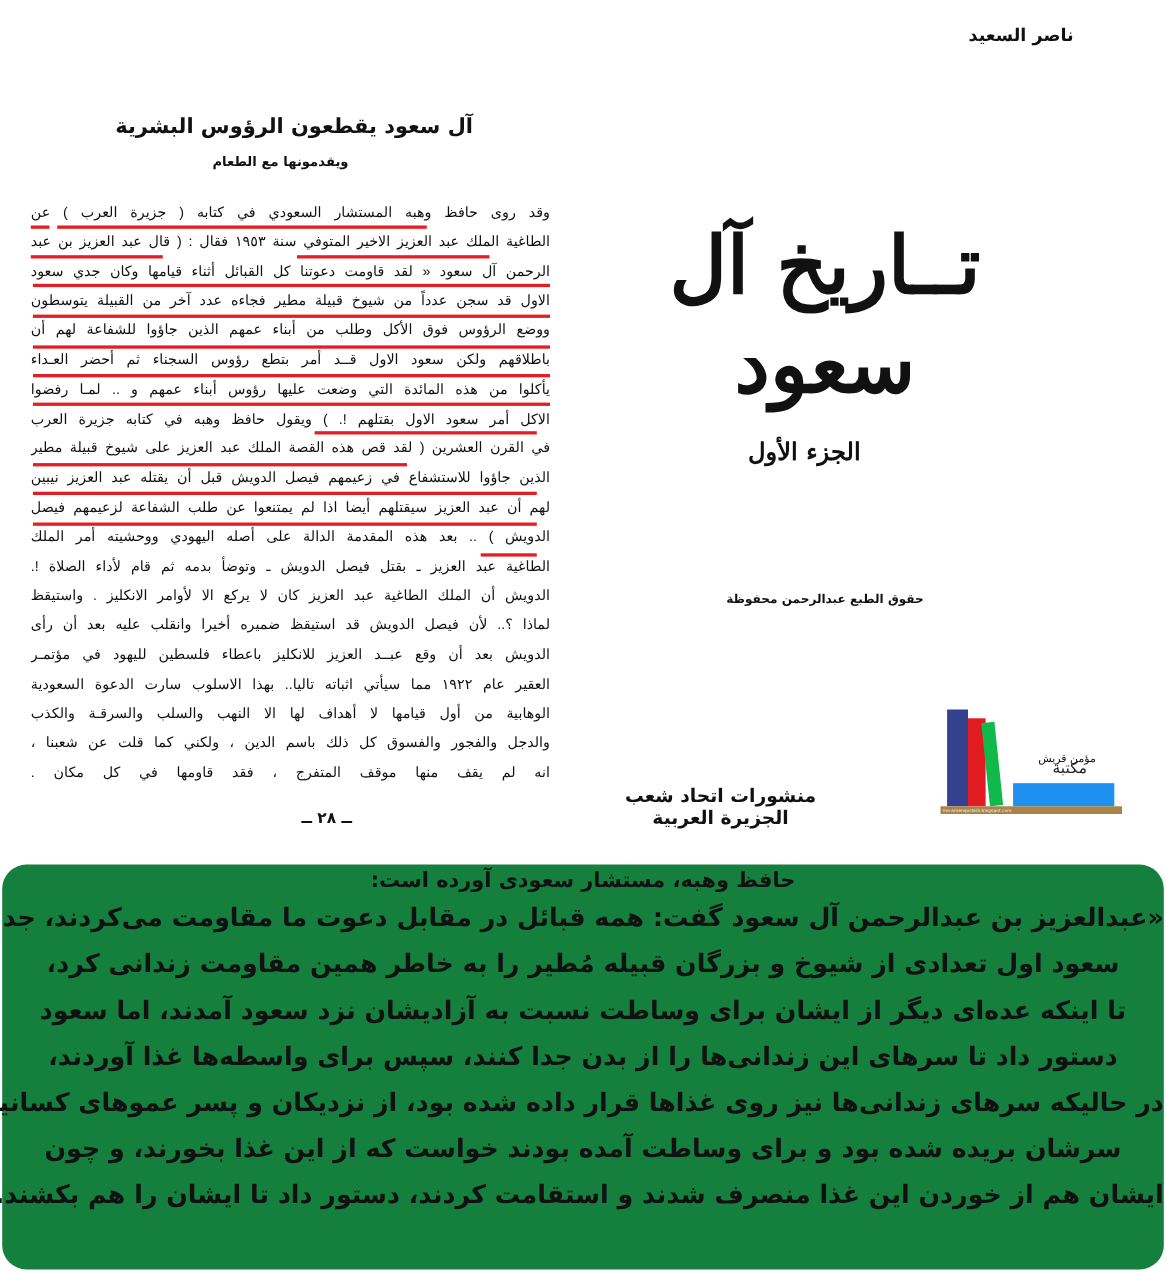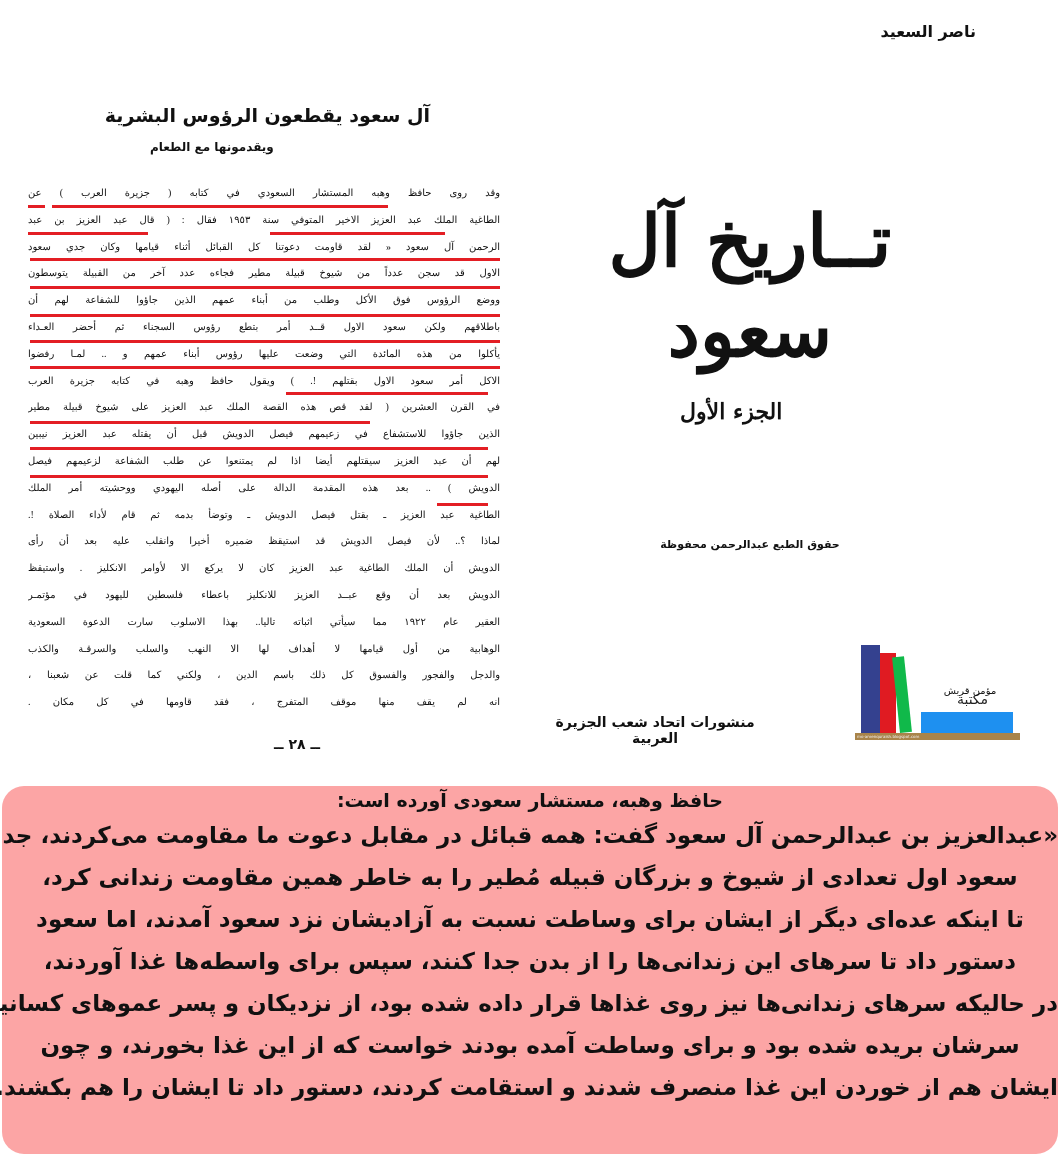--- a/index.html
+++ b/index.html
@@ -13,30 +13,30 @@
     .page-right {
       position: absolute; left: 530px; top: 0; width: 530px; height: 770px;
     }
     .chapter-title {
       position: absolute; left: 100px; width: 330px; top: 104px;
       direction: rtl;
       font-family: "DejaVu Sans", sans-serif; font-weight: bold; font-size: 19px;
     }
     .chapter-subtitle {
       position: absolute; left: 150px; width: 210px; top: 140px;
-      text-align: left; direction: rtl;
+      text-align: center; direction: rtl;
       font-family: "DejaVu Sans", sans-serif; font-weight: bold; font-size: 12px;
     }
     .body-lines {
       position: absolute; left: 28px; top: 180px; width: 472px;
       direction: rtl;
     }
     .body-line {
-      height: 26.8px; line-height: 26.8px; font-size: 10px;
-      font-family: Liberation Serif, serif; text-align: justify;
+      height: 26.8px; line-height: 26.8px; font-size: 13px;
+      font-family: Liberation Sans, sans-serif; text-align: justify;
       text-align-last: justify; white-space: nowrap; overflow: hidden;
     }
     .underline {
       position: absolute; height: 3px; background: #e31e24;
     }
     .page-number {
       position: absolute; left: 200px; width: 120px; top: 736px;
       text-align: right; font-size: 14px; font-weight: bold; direction: rtl;
       font-family: "DejaVu Sans", sans-serif;
     }
@@ -56,21 +56,21 @@
       font-family: "DejaVu Serif", serif; font-weight: bold; font-size: 22px;
     }
     .rights {
       position: absolute; left: 120px; width: 200px; top: 538px;
       text-align: center; direction: rtl;
       font-family: "DejaVu Sans", sans-serif; font-weight: bold; font-size: 11px;
     }
     .publisher {
       position: absolute; left: 10px; width: 230px; top: 714px;
       text-align: center; direction: rtl;
-      font-family: "DejaVu Sans", sans-serif; font-weight: bold; font-size: 14px;
+      font-family: "DejaVu Sans", sans-serif; font-weight: bold; font-size: 17px;
     }
     .logo { position: absolute; left: 325px; top: 640px; width: 165px; height: 105px; }
     .logo .book { position: absolute; }
     .logo .b1 { left: 6px; top: 5px; width: 19px; height: 88px; background: #34418f; }
     .logo .b2 { left: 25px; top: 13px; width: 16px; height: 80px; background: #e01b22; }
     .logo .b3 { left: 45px; top: 17px; width: 12px; height: 76px; background: #10b94a; transform: rotate(-6deg); transform-origin: bottom left; }
     .logo .name1 {
       position: absolute; left: 80px; width: 75px; top: 27px; text-align: center;
       direction: rtl; font-size: 14px; color: #222; font-family: "DejaVu Sans", sans-serif; margin-top: 24px;
     }
@@ -81,21 +81,21 @@
     .logo .bluebox {
       position: absolute; left: 66px; top: 72px; width: 92px; height: 21px; background: #1e90f0;
     }
     .logo .shelf {
       position: absolute; left: 0px; top: 93px; width: 165px; height: 7px; background: #a9844a;
       font-size: 4px; color: #eee; line-height: 7px; padding-left: 2px; box-sizing: border-box;
       overflow: hidden; white-space: nowrap;
     }
     .translation-box {
       position: absolute; left: 2px; top: 786px; width: 1056px; height: 368px;
-      background: #fca5a5; border-radius: 22px;
+      background: #15803d; border-radius: 22px;
       direction: rtl; text-align: center;
       font-family: "DejaVu Sans", sans-serif; font-weight: bold; color: #111;
     }
     .translation-box .heading {
       font-size: 19px; line-height: 28px; margin-top: 0px;
     }
     .translation-box .tline {
       font-size: 23px; line-height: 42px; white-space: nowrap;
     }
   </style>
@@ -113,22 +113,22 @@
     <div class="body-line">الاول قد سجن عدداً من شيوخ قبيلة مطير فجاءه عدد آخر من القبيلة يتوسطون</div>
     <div class="body-line">ووضع الرؤوس فوق الأكل وطلب من أبناء عمهم الذين جاؤوا للشفاعة لهم أن</div>
     <div class="body-line">باطلاقهم ولكن سعود الاول قــد أمر بتطع رؤوس السجناء ثم أحضر العـداء</div>
     <div class="body-line">يأكلوا من هذه المائدة التي وضعت عليها رؤوس أبناء عمهم و .. لمـا رفضوا</div>
     <div class="body-line">الاكل أمر سعود الاول بقتلهم !. ) ويقول حافظ وهبه في كتابه جزيرة العرب</div>
     <div class="body-line">في القرن العشرين ( لقد قص هذه القصة الملك عبد العزيز على شيوخ قبيلة مطير</div>
     <div class="body-line">الذين جاؤوا للاستشفاع في زعيمهم فيصل الدويش قبل أن يقتله عبد العزيز نيبين</div>
     <div class="body-line">لهم أن عبد العزيز سيقتلهم أيضا اذا لم يمتنعوا عن طلب الشفاعة لزعيمهم فيصل</div>
     <div class="body-line">الدويش ) .. بعد هذه المقدمة الدالة على أصله اليهودي ووحشيته أمر الملك</div>
     <div class="body-line">الطاغية عبد العزيز ـ بقتل فيصل الدويش ـ وتوضأ بدمه ثم قام لأداء الصلاة !.</div>
+    <div class="body-line">الدويش أن الملك الطاغية عبد العزيز كان لا يركع الا لأوامر الانكليز . واستيقظ</div>
     <div class="body-line">لماذا ؟.. لأن فيصل الدويش قد استيقظ ضميره أخيرا وانقلب عليه بعد أن رأى</div>
-    <div class="body-line">الدويش أن الملك الطاغية عبد العزيز كان لا يركع الا لأوامر الانكليز . واستيقظ</div>
     <div class="body-line">الدويش بعد أن وقع عبــد العزيز للانكليز باعطاء فلسطين لليهود في مؤتمـر</div>
     <div class="body-line">العقير عام ١٩٢٢ مما سيأتي اثباته تاليا.. بهذا الاسلوب سارت الدعوة السعودية</div>
     <div class="body-line">الوهابية من أول قيامها لا أهداف لها الا النهب والسلب والسرقـة والكذب</div>
     <div class="body-line">والدجل والفجور والفسوق كل ذلك باسم الدين ، ولكني كما قلت عن شعبنا ،</div>
     <div class="body-line">انه لم يقف منها موقف المتفرج ، فقد قاومها في كل مكان .</div>
   </div>
 
   <div class="underline" style="left:28px;top:205px;width:17px;"></div>
   <div class="underline" style="left:52px;top:205px;width:336px;"></div>
   <div class="underline" style="left:28px;top:232px;width:120px;"></div>

